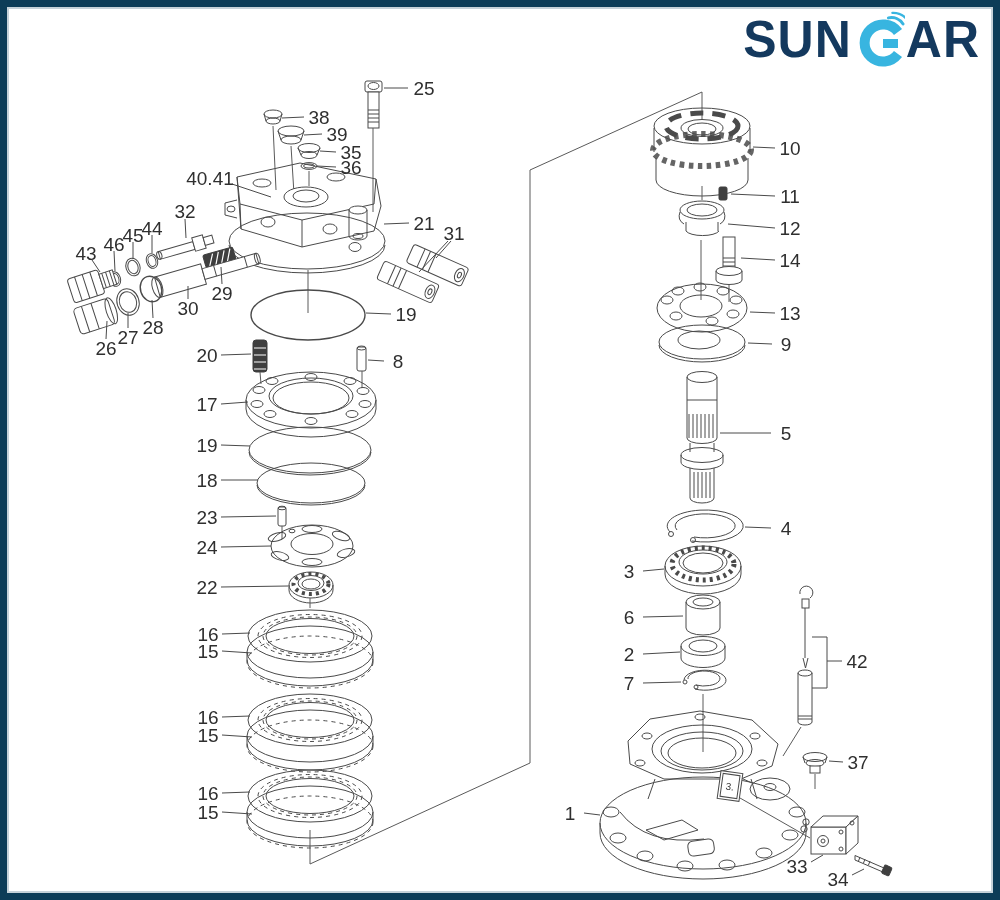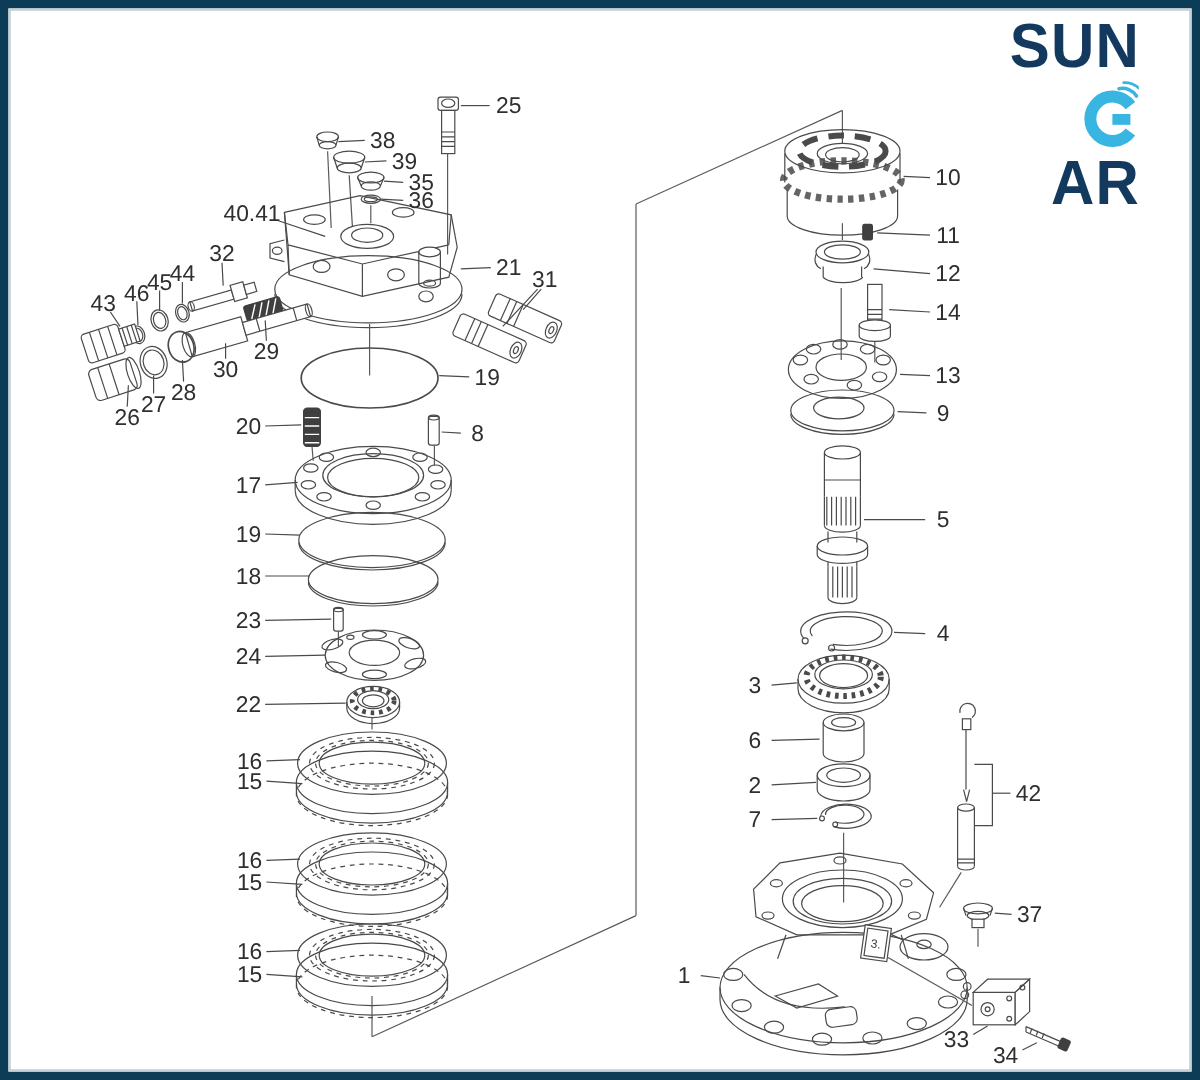--- a/index.html
+++ b/index.html
@@ -1,19 +1,19 @@
 <!DOCTYPE html>
 <html style="--navy: #14395e; --blue: #38b5e0; --frame: #0d3c57;"><head>
 <meta charset="utf-8">
 <style>
   html,body{margin:0;padding:0;background:#ffffff;}
   body{width:1000px;height:900px;position:relative;font-family:"Liberation Sans",sans-serif;overflow:hidden;}
   .frame-outer{position:absolute;inset:0;border:7px solid var(--frame,#0d3c57);pointer-events:none;z-index:5;}
   .frame-inner{position:absolute;inset:7px;border:2px solid #c6d1d8;pointer-events:none;z-index:5;}
-  .logo{position:absolute;top:10px;right:50px;display:flex;align-items:flex-end;z-index:4;flex-direction:column;}
+  .logo{position:absolute;top:10px;right:20px;display:flex;align-items:center;z-index:4;}
   .logo .lt{font-weight:800;font-size:50px;line-height:56px;letter-spacing:1px;color:var(--navy,#14395e);transform:scaleY(1.04);}
   .logo svg{display:block;margin:0 1px;}
   svg.diagram{position:absolute;left:0;top:0;z-index:1;}
   .ln{fill:none;stroke:#4a4a4a;stroke-width:1;}
   .lnw{fill:#ffffff;stroke:#4a4a4a;stroke-width:1;}
   .thk{fill:none;stroke:#4a4a4a;stroke-width:1.4;}
   .drk{fill:#3f3f3f;stroke:#3f3f3f;}
   .hatch{stroke:#ffffff;stroke-width:1.2;fill:none;}
   .teeth{fill:none;stroke:#4a4a4a;stroke-width:1;stroke-dasharray:4 4;}
   .teethband{fill:none;stroke:#4a4a4a;stroke-width:6;stroke-dasharray:4.5 4.5;opacity:.85;}

